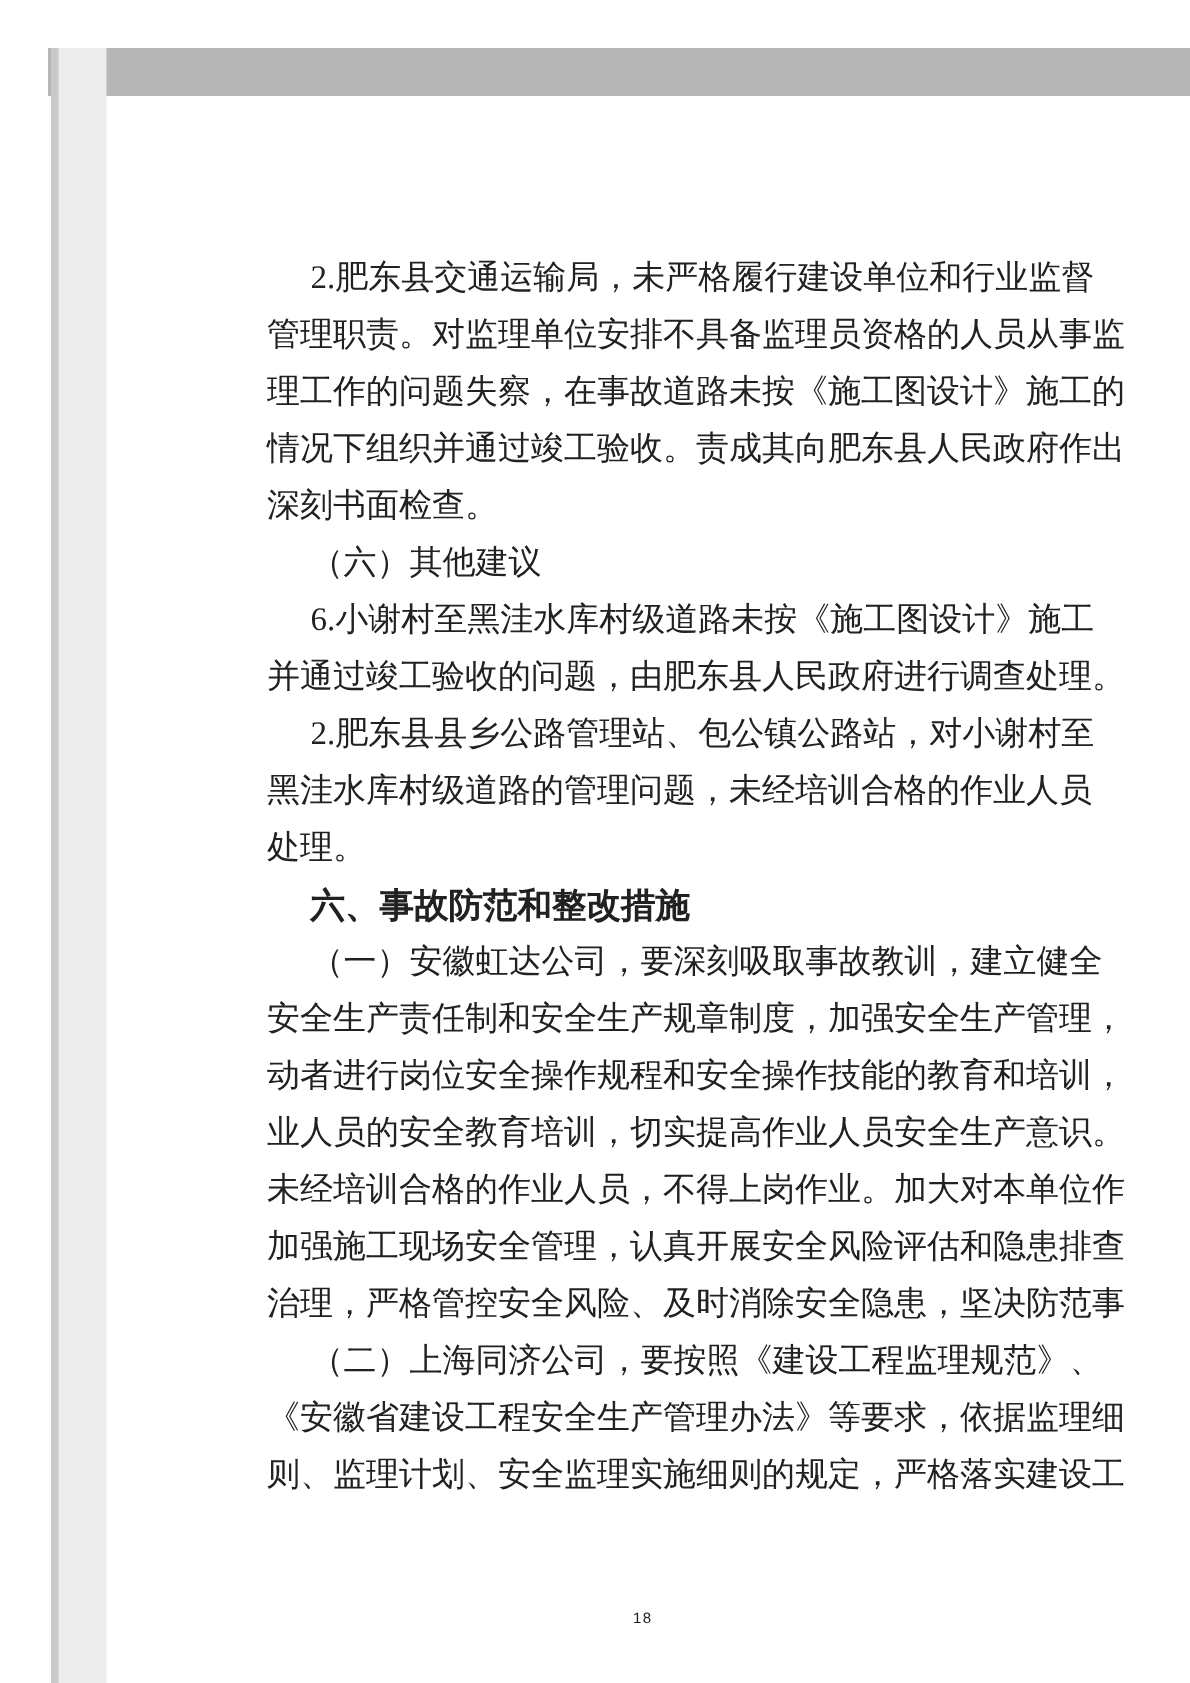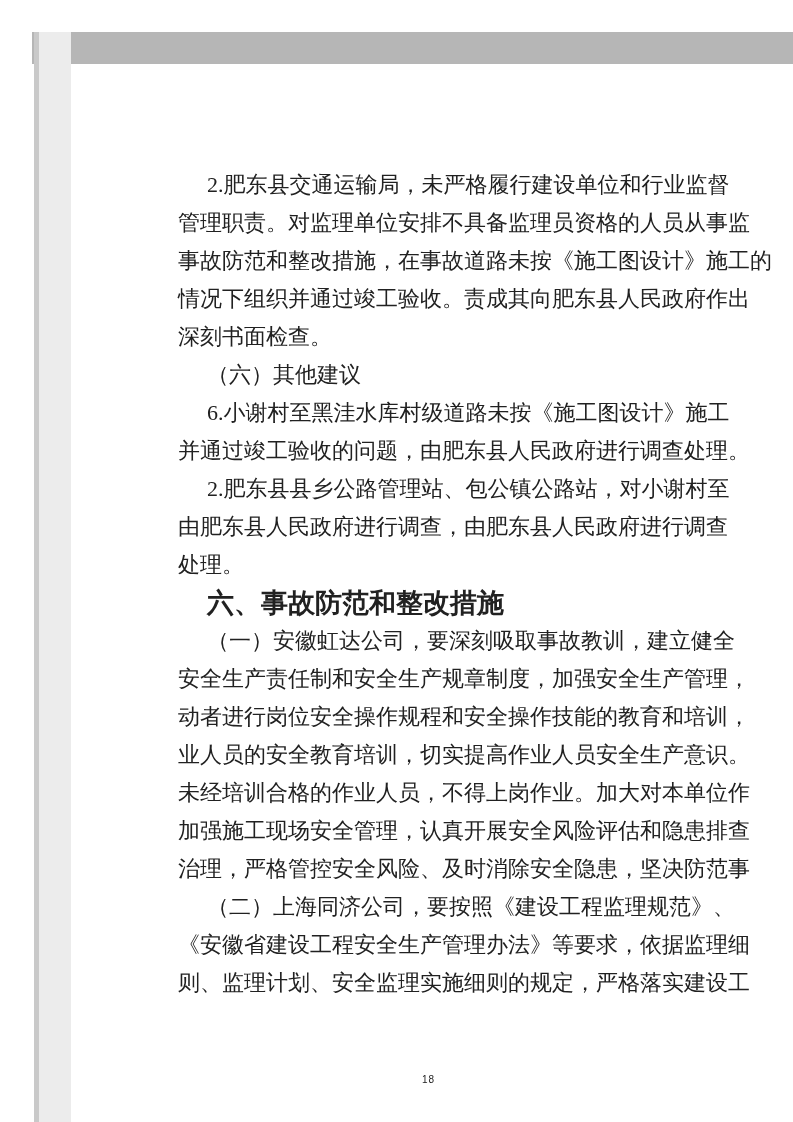--- a/index.html
+++ b/index.html
@@ -55,21 +55,21 @@
   .line.fill {
     text-align-last: justify;
   }
   .line.indent {
     padding-left: 45px;
     width: 580px;
   }
   .line.heading {
     font-family: "Liberation Sans", sans-serif;
     font-weight: bold;
-    font-size: 27px;
+    font-size: 23px;
   }
   .pagenum {
     position: absolute;
     top: 1026px;
     left: 0;
     width: 100%;
     text-align: center;
     font-size: 10px;
     letter-spacing: 1px;
     color: var(--text-color, #212121);
@@ -80,28 +80,28 @@
 <body>
 
 <div class="page">
   <div class="edge-top"></div>
   <div class="edge-left"></div>
   <div class="edge-left-faint"></div>
 
   <main class="content" id="lines-container">
       <div class="line indent fill">2.肥东县交通运输局，未严格履行建设单位和行业监督</div>
       <div class="line fill">管理职责。对监理单位安排不具备监理员资格的人员从事监</div>
-      <div class="line fill">事故防范和整改措施，在事故道路未按《施工图设计》施工的</div>
+      <div class="line fill">理工作的问题失察，在事故道路未按《施工图设计》施工的</div>
       <div class="line fill">情况下组织并通过竣工验收。责成其向肥东县人民政府作出</div>
       <div class="line">深刻书面检查。</div>
       <div class="line indent">（六）其他建议</div>
       <div class="line indent fill">6.小谢村至黑洼水库村级道路未按《施工图设计》施工</div>
       <div class="line fill">并通过竣工验收的问题，由肥东县人民政府进行调查处理。</div>
       <div class="line indent fill">2.肥东县县乡公路管理站、包公镇公路站，对小谢村至</div>
-      <div class="line fill">由肥东县人民政府进行调查，由肥东县人民政府进行调查</div>
+      <div class="line fill">黑洼水库村级道路的管理问题，未经培训合格的作业人员</div>
       <div class="line">处理。</div>
       <div class="line indent heading">六、事故防范和整改措施</div>
       <div class="line indent fill">（一）安徽虹达公司，要深刻吸取事故教训，建立健全</div>
       <div class="line fill">安全生产责任制和安全生产规章制度，加强安全生产管理，</div>
       <div class="line fill">动者进行岗位安全操作规程和安全操作技能的教育和培训，</div>
       <div class="line fill">业人员的安全教育培训，切实提高作业人员安全生产意识。</div>
       <div class="line fill">未经培训合格的作业人员，不得上岗作业。加大对本单位作</div>
       <div class="line fill">加强施工现场安全管理，认真开展安全风险评估和隐患排查</div>
       <div class="line fill">治理，严格管控安全风险、及时消除安全隐患，坚决防范事</div>
       <div class="line indent fill">（二）上海同济公司，要按照《建设工程监理规范》、</div>

